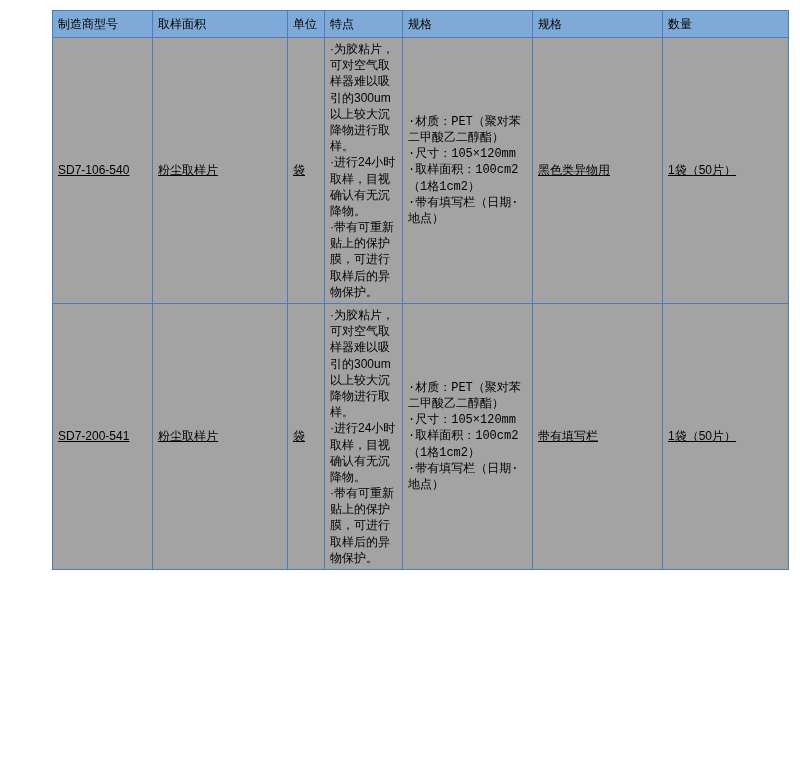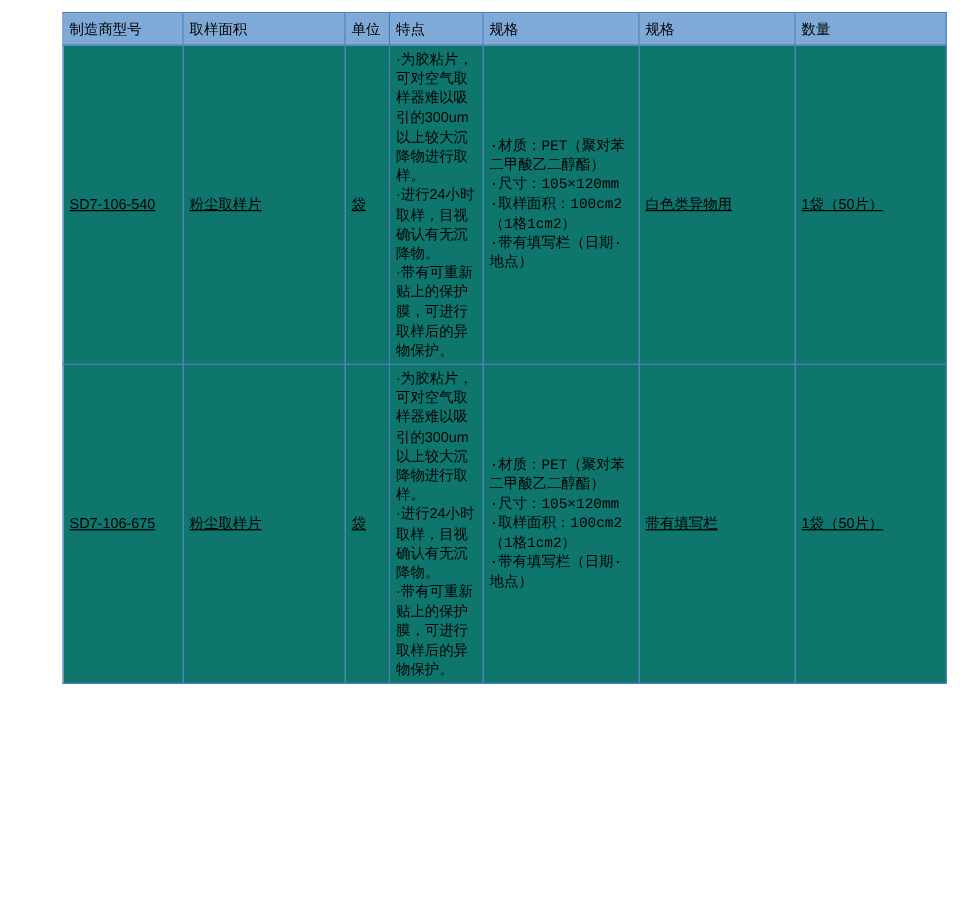--- a/index.html
+++ b/index.html
@@ -41,21 +41,21 @@
   }
   table.spec-table thead th {
     background: #7fa9d6;
     text-align: left;
     height: 22px;
     padding-top: 2px;
     padding-bottom: 2px;
     color: #000000;
   }
   table.spec-table tbody td {
-    background: #0f766e;
+    background: #a3a3a3;
     text-align: left;
   }
   td.c-feature,
   td.c-spec1 {
     vertical-align: middle;
     font-size: 12px;
     line-height: 1.45;
   }
   td.c-model,
   td.c-name,
@@ -123,29 +123,29 @@
 ·进行24小时取样，目视确认有无沉降物。
 ·带有可重新贴上的保护膜，可进行取样后的异物保护。</span>
         </td>
         <td class="c-spec1">
           <span class="cell-text mono-ish">·材质：PET（聚对苯二甲酸乙二醇酯）
 ·尺寸：105×120mm
 ·取样面积：100cm2（1格1cm2）
 ·带有填写栏（日期·地点）</span>
         </td>
         <td class="c-spec2">
-          <span class="cell-text">白色类异物用</span>
+          <span class="cell-text">黑色类异物用</span>
         </td>
         <td class="c-qty">
           <span class="cell-text">1袋（50片）</span>
         </td>
       </tr>
       <tr>
         <td class="c-model">
-          <span class="cell-text">SD7-106-675</span>
+          <span class="cell-text">SD7-200-541</span>
         </td>
         <td class="c-name">
           <span class="cell-text">粉尘取样片</span>
         </td>
         <td class="c-unit">
           <span class="cell-text">袋</span>
         </td>
         <td class="c-feature">
           <span class="cell-text">·为胶粘片，可对空气取样器难以吸引的300um以上较大沉降物进行取样。
 ·进行24小时取样，目视确认有无沉降物。

